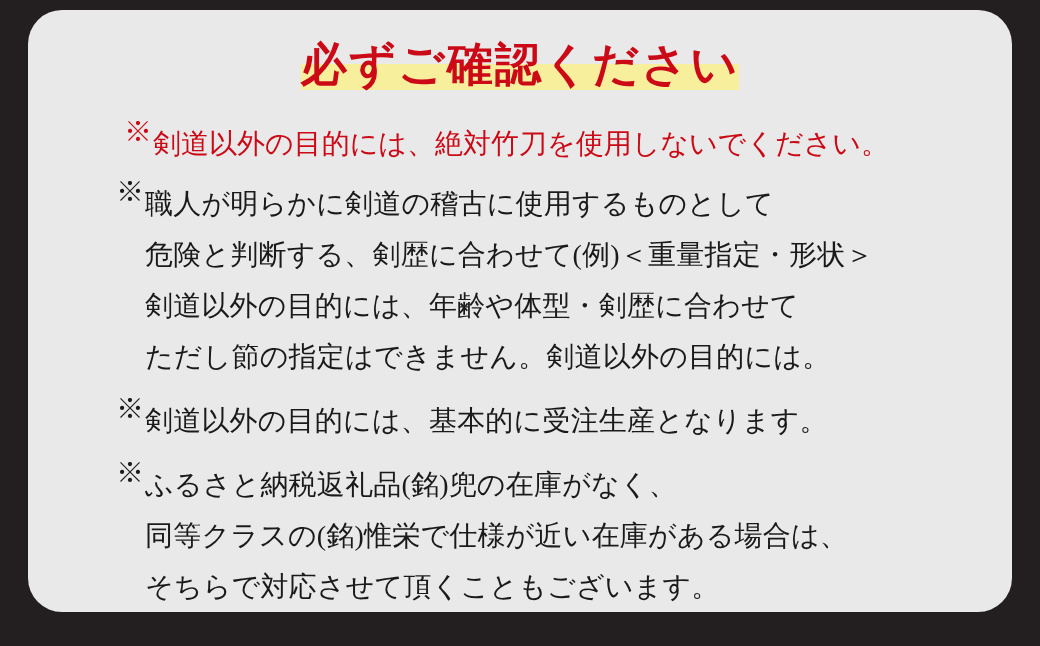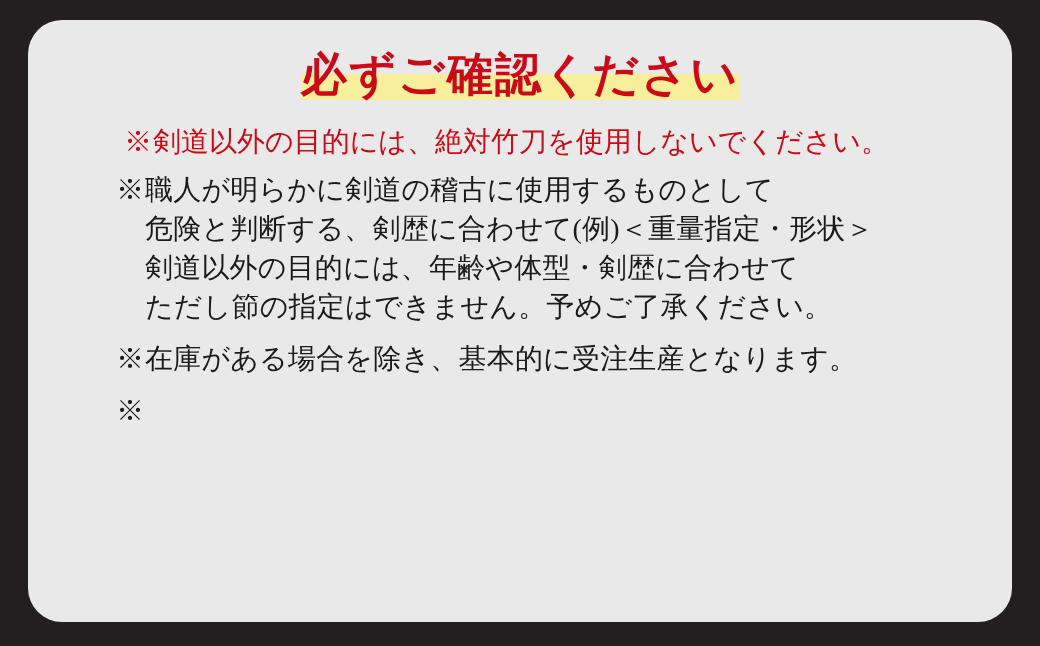--- a/index.html
+++ b/index.html
@@ -10,21 +10,21 @@
     width: 1040px;
     height: 646px;
     background: #231f20;
     font-family: "Liberation Serif", "DejaVu Serif", serif;
     overflow: hidden;
   }
 
   .notice-card {
     position: absolute;
     left: 28px;
-    top: 20px;
+    top: 10px;
     width: 984px;
     height: 602px;
     background: #e9e9e9;
     border-radius: 34px;
     box-sizing: border-box;
     overflow: hidden;
   }
 
   .title-wrap {
     position: relative;
@@ -90,20 +90,21 @@
     flex: 1 1 auto;
     min-width: 0;
   }
 
   .item-line {
     font-size: 28px;
     line-height: 39px;
     color: #1a1a1a;
     white-space: nowrap;
     letter-spacing: 0.2px;
+    margin-top: 12px;
   }
 
   .item-red .item-line {
     letter-spacing: 0px;
   }
 
   .gap-sm { height: 5px; }
   .gap-md { height: 9px; }
 </style>
 </head>
@@ -126,33 +127,38 @@
     </div>
 
     <div class="gap-sm"></div>
 
     <div class="notice-item">
       <span class="item-marker">※</span>
       <div class="item-lines">
         <div class="item-line">職人が明らかに剣道の稽古に使用するものとして</div>
         <div class="item-line">危険と判断する、剣歴に合わせて(例)＜重量指定・形状＞</div>
         <div class="item-line">剣道以外の目的には、年齢や体型・剣歴に合わせて</div>
-        <div class="item-line">ただし節の指定はできません。予めご了承ください。</div>
+        <div class="item-line">ただし節の指定はできません。剣道以外の目的には。</div>
       </div>
     </div>
 
     <div class="gap-md"></div>
 
     <div class="notice-item">
       <span class="item-marker">※</span>
       <div class="item-lines">
-        <div class="item-line">在庫がある場合を除き、基本的に受注生産となります。</div>
+        <div class="item-line">剣道以外の目的には、基本的に受注生産となります。</div>
       </div>
     </div>
 
     <div class="gap-md"></div>
 
     <div class="notice-item">
       <span class="item-marker">※</span>
+      <div class="item-lines">
+        <div class="item-line">ふるさと納税返礼品(銘)兜の在庫がなく、</div>
+        <div class="item-line">同等クラスの(銘)惟栄で仕様が近い在庫がある場合は、</div>
+        <div class="item-line">そちらで対応させて頂くこともございます。</div>
+      </div>
     </div>
 
   </div>
 </div>
 
 </body></html>

